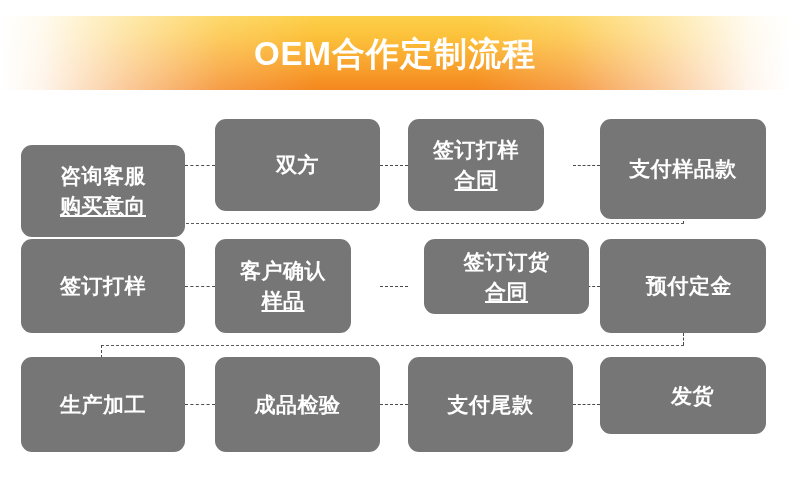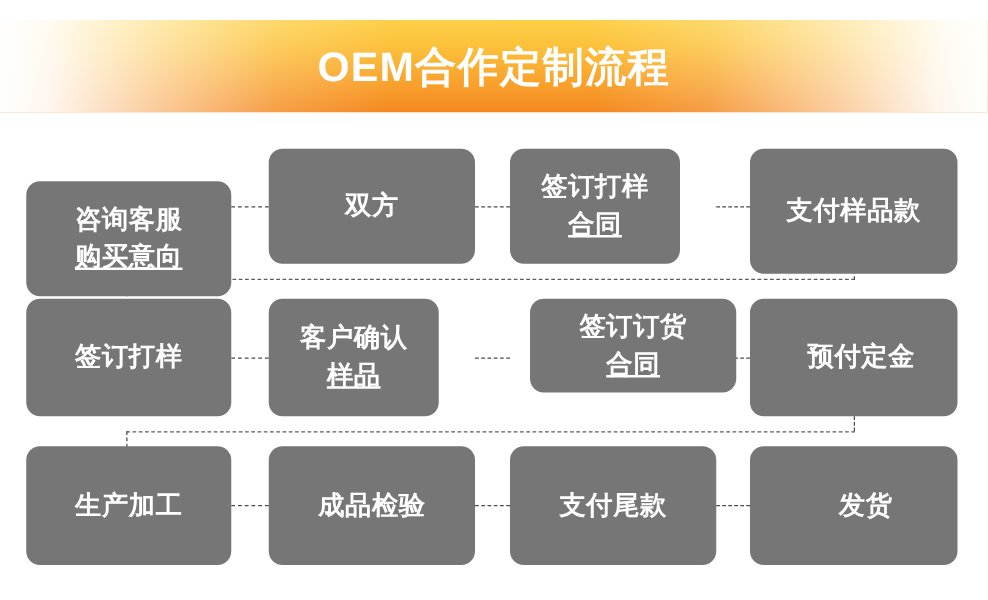--- a/index.html
+++ b/index.html
@@ -175,18 +175,18 @@
 
   </div>
   <div class="node" style="left:215px; top:357px; width:165px; height:95px;">
     <span class="line1">成品检验</span>
 
   </div>
   <div class="node" style="left:408px; top:357px; width:165px; height:95px;">
     <span class="line1">支付尾款</span>
 
   </div>
-  <div class="node" style="left:600px; top:357px; width:166px; height:95px;padding-left:19px;">
+  <div class="node" style="left:600px; top:357px; width:166px; height:77px;padding-left:19px;">
     <span class="line1">发货</span>
 
   </div>
 
 </div>
 
 </body></html>

